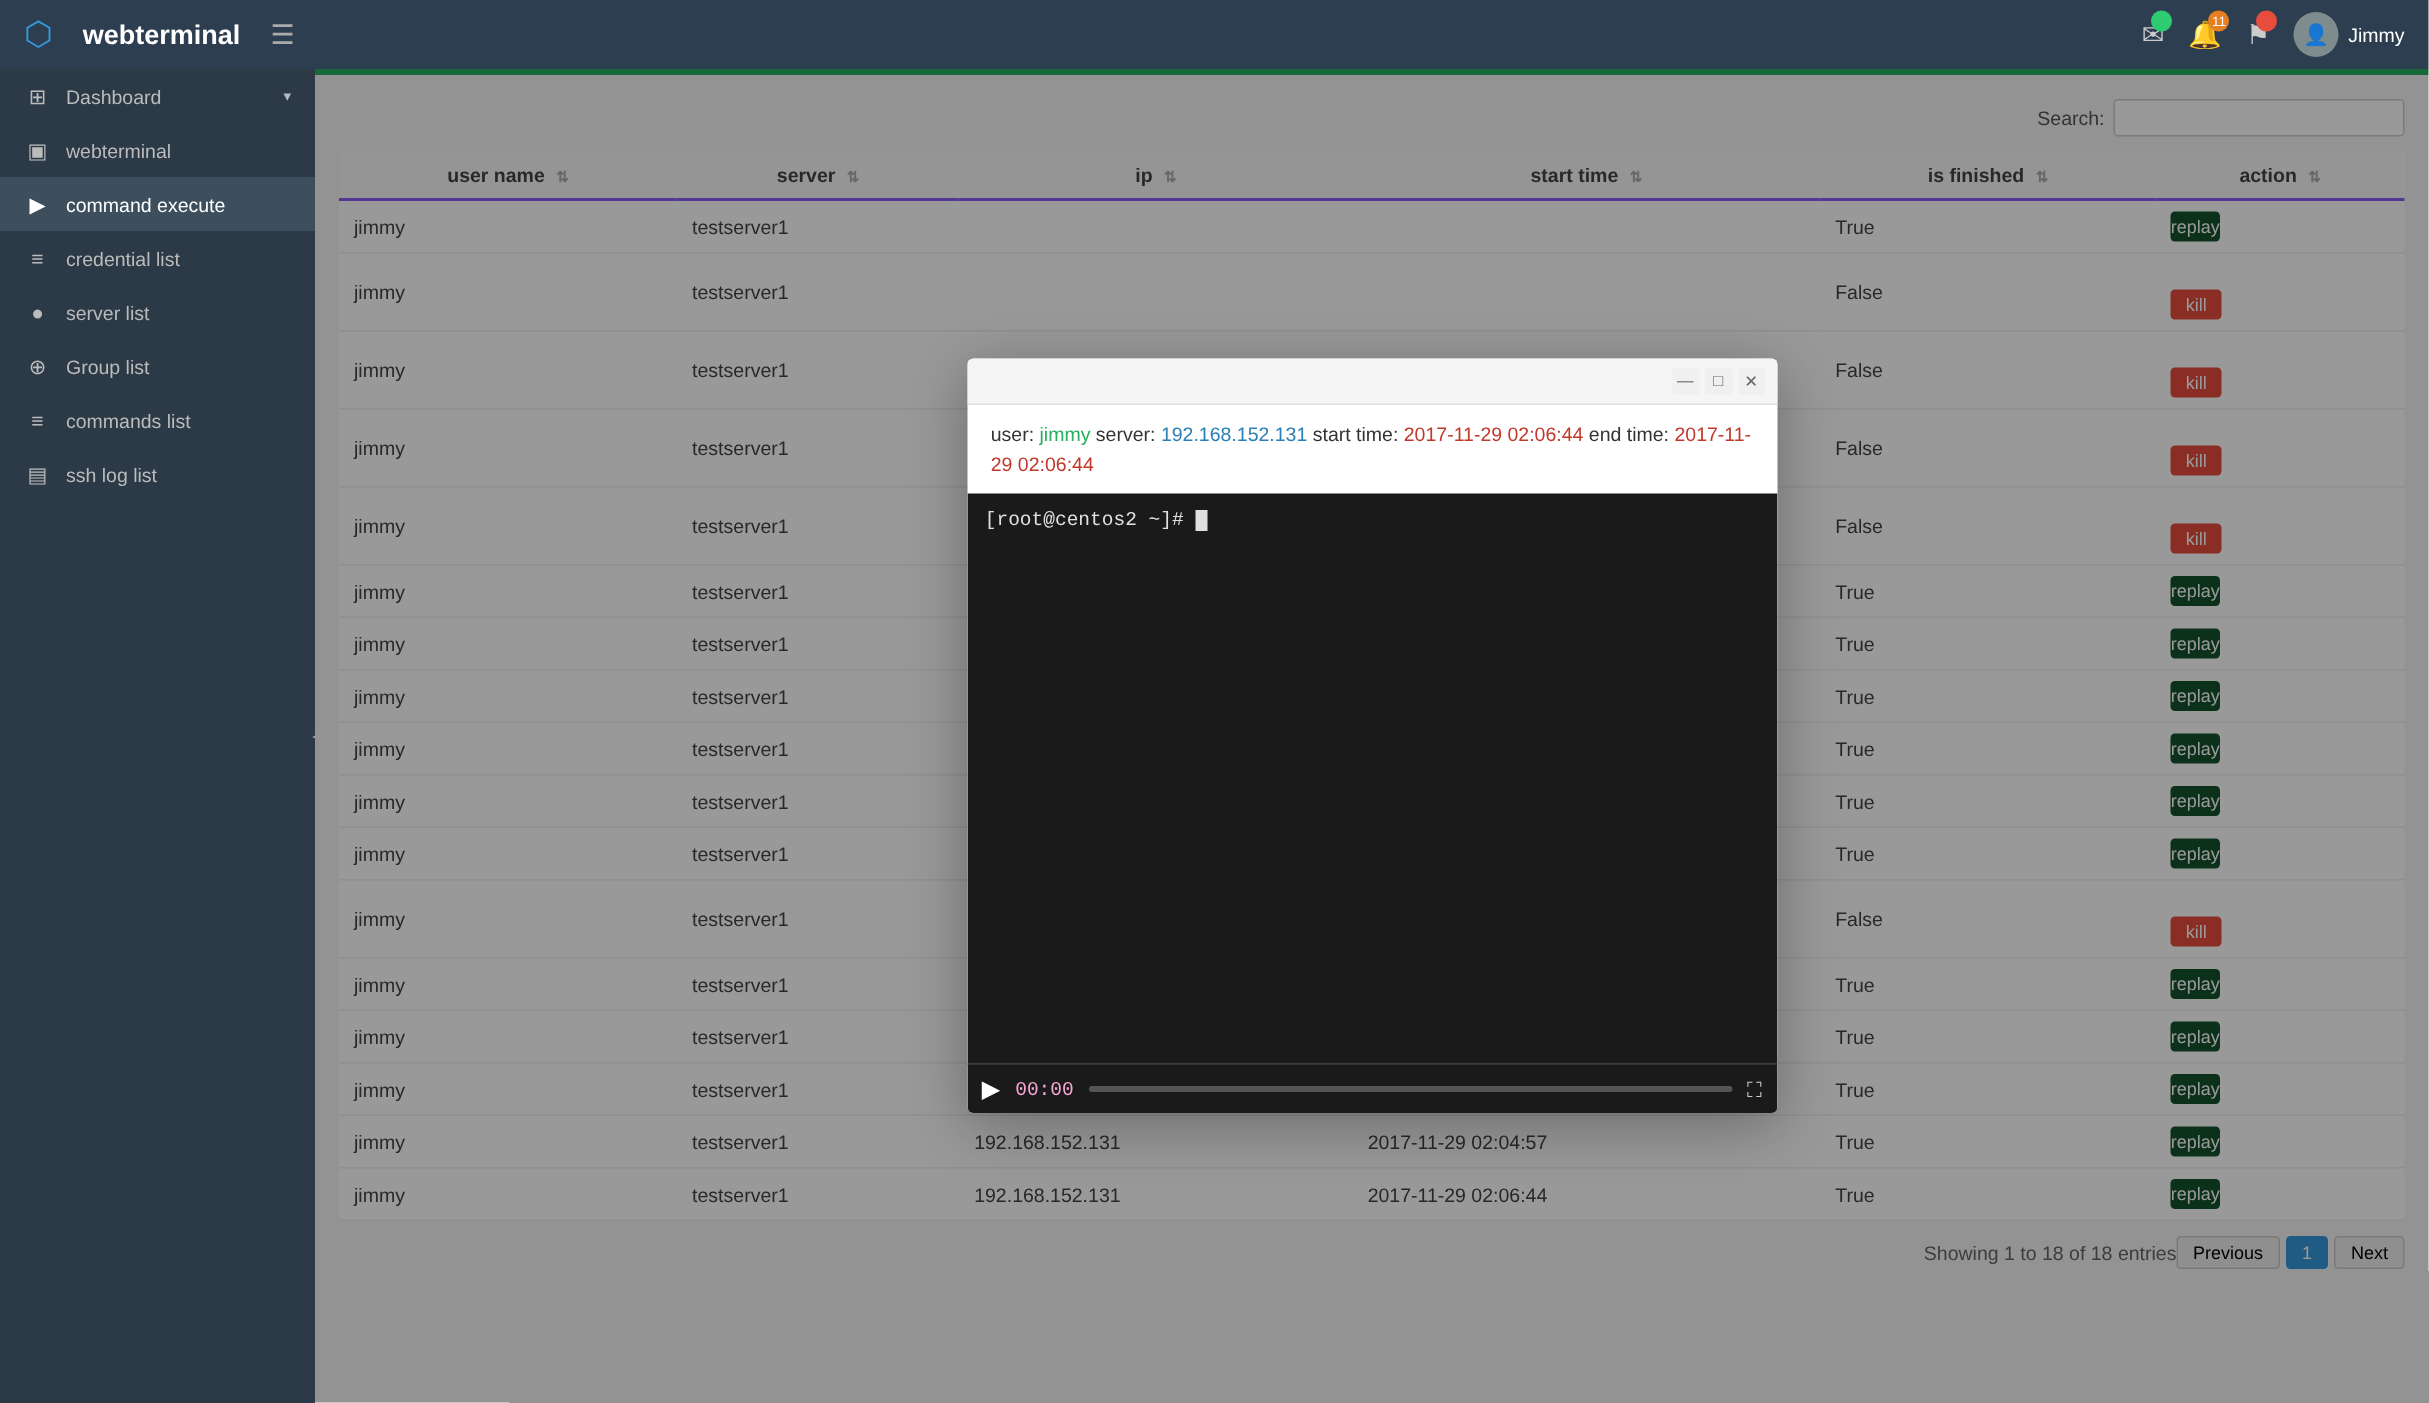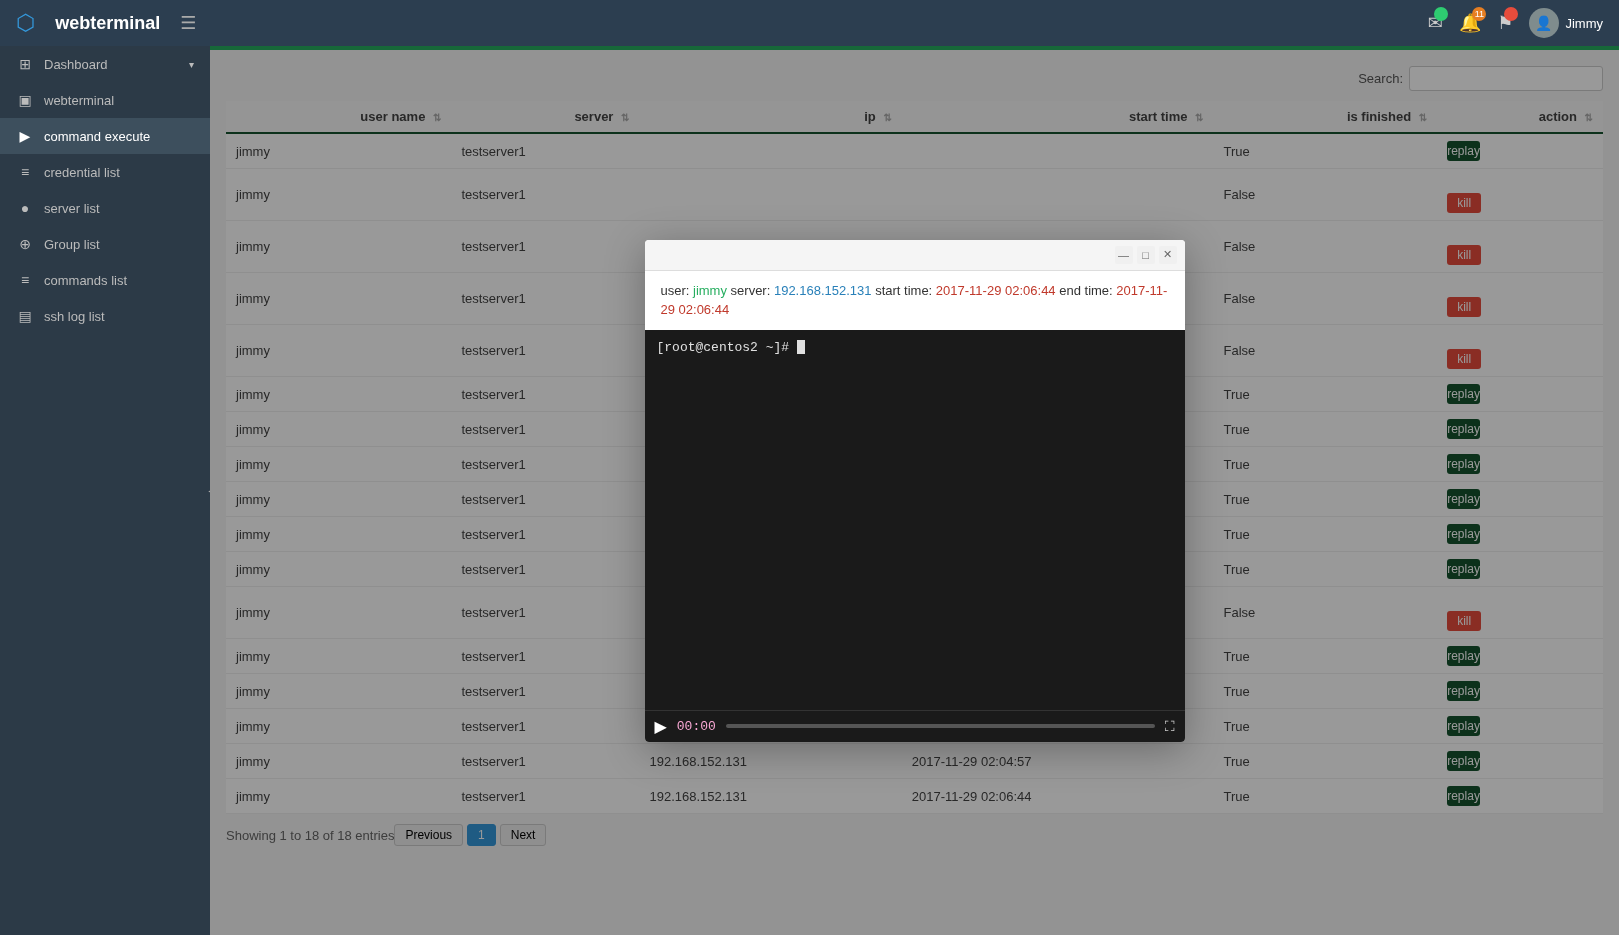--- a/index.html
+++ b/index.html
@@ -167,23 +167,23 @@
     }
 
     table {
       width: 100%;
       border-collapse: collapse;
       background: white;
       font-size: 13px;
     }
     thead th {
       background: #f9f9f9;
-      border-bottom: 2px solid #14532d;
+      border-bottom: 2px solid #8b5cf6;
       padding: 8px 10px;
-      text-align: right;
+      text-align: center;
       font-weight: 600;
       color: #444;
       white-space: nowrap;
     }
     thead th .sort-icon { color: #aaa; font-size: 10px; margin-left: 4px; }
     tbody tr { border-bottom: 1px solid #eee; }
     tbody td { padding: 7px 10px; color: #444; }
 
     .btn-replay {
       background: #14532d;
@@ -201,21 +201,21 @@
       padding: 3px 10px;
       border-radius: 3px;
       font-size: 12px;
       cursor: pointer;
       margin-top: 17px;
     }
 
     .table-footer {
       padding: 10px 0;
       display: flex;
-      justify-content: flex-start;
+      justify-content: flex-end;
       align-items: center;
       font-size: 13px;
       color: #666;
     }
     .pagination {
       display: flex;
       align-items: center;
       gap: 4px;
     }
     .pagination .page-btn {

